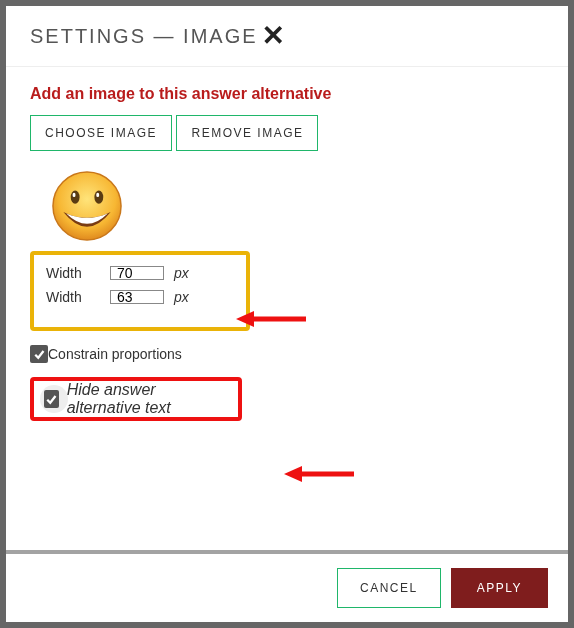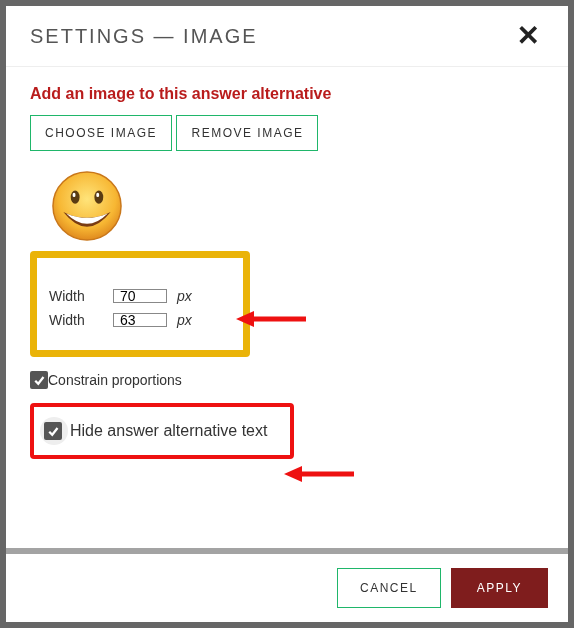--- a/index.html
+++ b/index.html
@@ -10,21 +10,21 @@
     font-family: "Helvetica Neue", Arial, sans-serif;
     color:#333;
     position:relative;
   }
   .modal {
     position:absolute; left:6px; right:6px; top:6px; bottom:6px;
     background:#fff;
     display:flex; flex-direction:column;
   }
   .modal-header {
-    display:flex; align-items:center; justify-content:space-between;
+    display:flex; align-items:center; justify-content:flex-start;
     padding:14px 24px 14px 24px;
     border-bottom:1px solid #eee;
   }
   .modal-title {
     font-size:20px; font-weight:300; letter-spacing:2px; color:#555;
   }
   .close-btn {
     font-size:28px; font-weight:700; color:#222; cursor:pointer; line-height:1;
     padding:2px 4px;
   }
@@ -36,55 +36,55 @@
   }
   .btn-outline {
     display:inline-block; border:1px solid #1fb66a; color:#333;
     background:#fff; padding:10px 14px; font-size:12px; letter-spacing:1.5px;
     cursor:pointer; 
   }
   .preview-wrap { margin-top:18px; margin-bottom:8px; }
   .smiley { width:74px; height:74px; display:block; margin-left:20px; }
 
   .dim-box {
-    border:7px solid #eab308; border-radius:4px;
-    padding:22px 12px 14px 12px; width:220px; margin-top:4px;
+    border:4px solid #eab308; border-radius:4px;
+    padding:2px 12px 14px 12px; width:220px; margin-top:4px;
     position:relative;
   }
   .dim-row { display:flex; align-items:center; gap:10px; margin:8px 0; }
   .dim-row label { width:54px; font-size:14px; color:#333; }
   .dim-row input {
     width:54px; height:14px; border:1px solid #888; font-size:14px; padding:2px 6px;
   }
   .dim-row .unit { font-size:14px; color:#333;font-style:italic; }
 
   .chk-row { display:flex; align-items:center; gap:0; margin-top:14px; font-size:14px; }
   .chk {
     width:18px; height:18px; background:#555; border-radius:2px;
     display:flex; align-items:center; justify-content:center;
   }
   .chk svg { width:12px; height:12px; stroke:#fff; stroke-width:3; fill:none; }
 
   .hide-box {
     border:4px solid #e11; border-radius:4px;
-    padding:15px 10px; width:264px; margin-top:14px; position:relative;
-    display:flex; align-items:center; gap:8px;
+    padding:0 10px; width:212px; margin-top:14px; position:relative;
+    display:flex; align-items:center; gap:8px;font-style:italic;
   }
   .hide-box .bg-circle {
     position:absolute; left:6px; top:50%; transform:translateY(-50%);
     width:28px; height:28px; background:#eee; border-radius:50%; z-index:0;
   }
   .hide-box > * { position:relative; z-index:1; }
 
   .arrow { position:absolute; }
   .arrow-line { stroke:#e11; stroke-width:5; fill:none; }
   .arrow-head { fill:#e11; }
 
   .modal-footer {
-    border-top:6px solid #a3a3a3;
+    border-top:4px solid #a3a3a3;
     padding:14px 20px;
     display:flex; justify-content:flex-end; gap:10px;
   }
   .btn-cancel {
     border:1px solid #1fb66a; background:#fff; color:#333;
     padding:12px 22px; font-size:12px; letter-spacing:1.5px; cursor:pointer;
   }
   .btn-apply {
     border:none; background:#7f1d1d; color:#fff;
     padding:12px 26px; font-size:12px; letter-spacing:1.5px; cursor:pointer;

